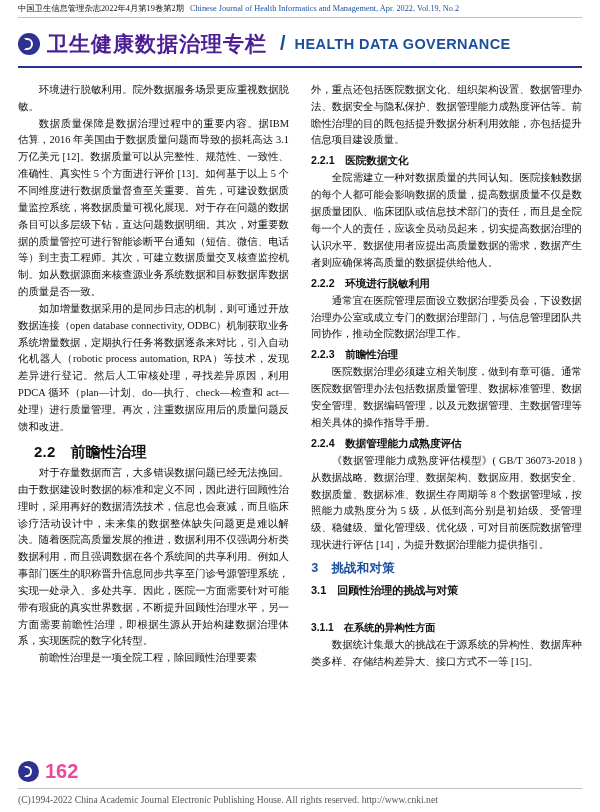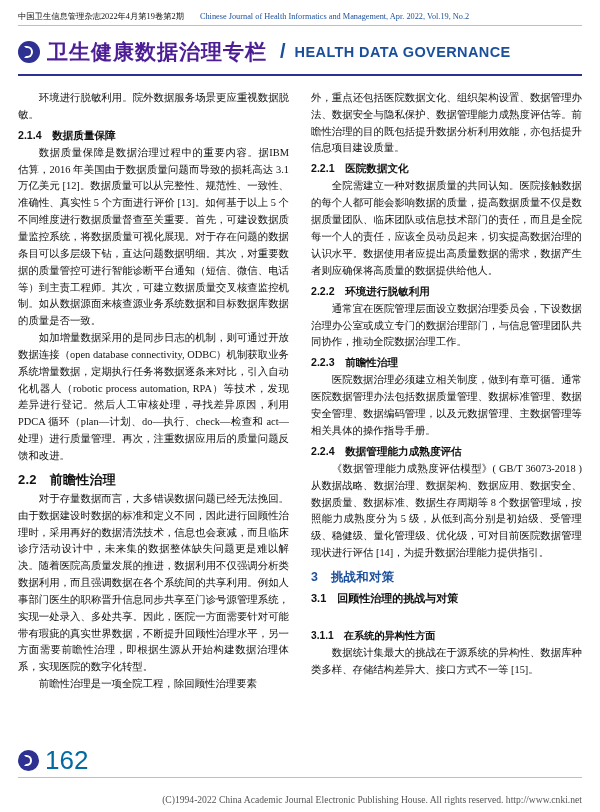--- a/index.html
+++ b/index.html
@@ -19,24 +19,24 @@
     width: 600px;
     height: 812px;
     box-sizing: border-box;
     padding: 0 18px;
   }
 
   
   .running-head {
     display: flex;
     align-items: baseline;
-    gap: 16px;
+    gap: 6px;
     font-size: 8.3px;
     color: #222;
-    padding-top: 12px;
+    padding-top: 4px;
     line-height: 1.2;
     white-space: nowrap;
     overflow: hidden;
   }
   .running-head .cn {
     color: #111;
   }
   .running-head .en {
     color: #1a4f9c;
     font-family: Liberation Serif, serif;
@@ -122,41 +122,41 @@
   p {
     margin: 0;
     text-indent: 2em;
   }
   p.noindent {
     text-indent: 0;
   }
   .h2 {
     font-family: "Liberation Sans", sans-serif;
     font-weight: bold;
-    font-size: 13px;
-    margin: 4px 0 1px 0;
+    font-size: 15px;
+    margin: 4px 0 1px 16px;
     text-indent: 0;
     letter-spacing: 0.2px;
   }
   .h3 {
     font-family: "Liberation Sans", sans-serif;
     font-weight: bold;
     font-size: 10.6px;
     margin: 3px 0 1px 0;
     text-indent: 0;
   }
   .h4 {
     font-family: "Liberation Sans", sans-serif;
     font-weight: bold;
     font-size: 10.2px;
     margin: 20px 0 1px 0;
     text-indent: 0;
   }
   .h1blue {
-    font-family: Liberation Sans, sans-serif;
+    font-family: Liberation Mono, monospace;
     font-weight: bold;
     font-size: 12.4px;
     color: #1b4f9c;
     margin: 5px 0 2px 0;
     text-indent: 0;
     letter-spacing: 0.3px;
   }
   .h2blue {
     font-family: "Liberation Sans", sans-serif;
     font-weight: bold;
@@ -194,30 +194,30 @@
     top: 5px;
     width: 8px;
     height: 11px;
     border: 2.3px solid #ffffff;
     border-left-color: transparent;
     border-radius: 0 7px 7px 0;
     box-sizing: border-box;
   }
   .folio-num {
     font-family: "Liberation Sans", sans-serif;
-    font-weight: normal;
-    font-size: 26px;
-    color: #0369a1;
+    font-weight: bold;
+    font-size: 20px;
+    color: #ec4899;
   }
   .copyright-bar {
     border-top: 1px solid #bfbfbf;
-    padding: 16px 0 7px 0;
+    padding: 5px 0 7px 0;
     font-size: 9.6px;
     color: #555;
-    text-align: right;
+    text-align: left;
     font-family: "Liberation Serif", serif;
   }
 </style>
 </head>
 <body>
 
 <div class="page">
 
   <div class="running-head">
     <span class="cn">中国卫生信息管理杂志2022年4月第19卷第2期</span>
@@ -232,21 +232,20 @@
       <span class="banner-slash">/</span>
       <span class="banner-en">HEALTH DATA GOVERNANCE</span>
     </div>
     <div class="banner-rule"></div>
   </div>
 
   <div class="columns">
 
     <div class="col">
       <p>环境进行脱敏利用。院外数据服务场景更应重视数据脱敏。</p>
-      <p class="h3">2.1.4　数据质量保障</p>
       <p>数据质量保障是数据治理过程中的重要内容。据IBM 估算，2016 年美国由于数据质量问题而导致的损耗高达 3.1 万亿美元 [12]。数据质量可以从完整性、规范性、一致性、准确性、真实性 5 个方面进行评价 [13]。如何基于以上 5 个不同维度进行数据质量督查至关重要。首先，可建设数据质量监控系统，将数据质量可视化展现。对于存在问题的数据条目可以多层级下钻，直达问题数据明细。其次，对重要数据的质量管控可进行智能诊断平台通知（短信、微信、电话等）到主责工程师。其次，可建立数据质量交叉核查监控机制。如从数据源面来核查源业务系统数据和目标数据库数据的质量是否一致。</p>
       <p>如加增量数据采用的是同步日志的机制，则可通过开放数据连接（open database connectivity, ODBC）机制获取业务系统增量数据，定期执行任务将数据逐条来对比，引入自动化机器人（robotic process automation, RPA）等技术，发现差异进行登记。然后人工审核处理，寻找差异原因，利用 PDCA 循环（plan—计划、do—执行、check—检查和 act—处理）进行质量管理。再次，注重数据应用后的质量问题反馈和改进。</p>
       <p class="h2">2.2　前瞻性治理</p>
       <p>对于存量数据而言，大多错误数据问题已经无法挽回。由于数据建设时数据的标准和定义不同，因此进行回顾性治理时，采用再好的数据清洗技术，信息也会衰减，而且临床诊疗活动设计中，未来集的数据整体缺失问题更是难以解决。随着医院高质量发展的推进，数据利用不仅强调分析类数据利用，而且强调数据在各个系统间的共享利用。例如人事部门医生的职称晋升信息同步共享至门诊号源管理系统，实现一处录入、多处共享。因此，医院一方面需要针对可能带有瑕疵的真实世界数据，不断提升回顾性治理水平，另一方面需要前瞻性治理，即根据生源从开始构建数据治理体系，实现医院的数字化转型。</p>
       <p>前瞻性治理是一项全院工程，除回顾性治理要素</p>
     </div>
 
     <div class="col">
       <p class="noindent">外，重点还包括医院数据文化、组织架构设置、数据管理办法、数据安全与隐私保护、数据管理能力成熟度评估等。前瞻性治理的目的既包括提升数据分析利用效能，亦包括提升信息项目建设质量。</p>
       <p class="h3">2.2.1　医院数据文化</p>

